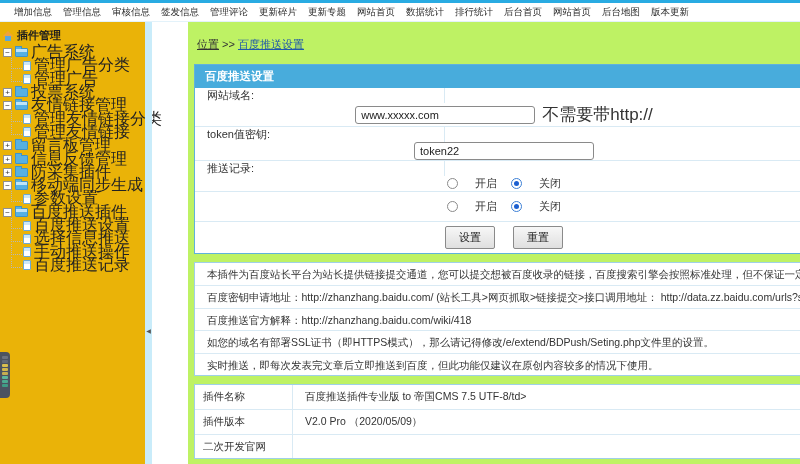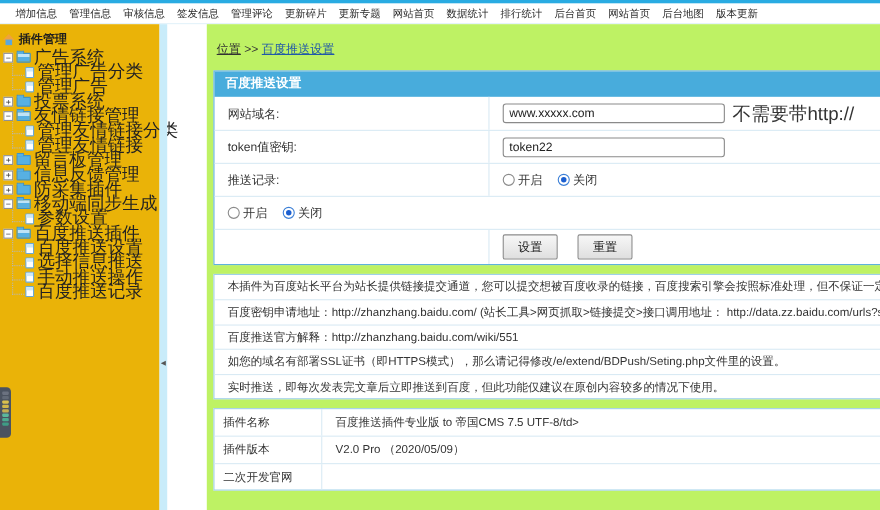--- a/index.html
+++ b/index.html
@@ -53,30 +53,30 @@
   .equalizer i:nth-child(8){background:#3f9c85;}
   
   .main{position:absolute;left:152px;top:22px;right:0;bottom:0;background:#bef264;padding-left:6px;margin-left:36px;}
   .breadcrumb{margin:15px 0 0 3px;font-size:11px;color:#333;}
   .breadcrumb a{color:#333;text-decoration:underline;cursor:pointer;}
   .breadcrumb a.current{color:var(--link);}
   .panel{border:1px solid var(--panel2-border);margin-right:-2px;background:#fff;}
   .panel.form-panel{border-color:var(--panel1-border);margin-top:12px;}
   .panel-head{height:23px;background:var(--header-bar);color:#fff;font-size:11.5px;
     font-weight:bold;line-height:23px;padding-left:10px;}
-  .f-row{display:flex;min-height:30px;align-items:center;}
+  .f-row{display:flex;min-height:30px;align-items:center;flex-direction:column;}
   .f-row + .f-row{border-top:1px solid var(--divider);}
   .f-label{width:250px;align-self:stretch;display:flex;align-items:center;
     padding-left:12px;font-size:11px;color:#333;border-right:1px solid var(--divider);flex:none;}
   .f-value{display:flex;align-items:center;padding-left:12px;font-size:11px;color:#333;flex:1;min-width:0;}
-  .f-value input[type=text]{width:202px;height:18px;border:1px solid #8a8a8a;border-radius:3px;
+  .f-value input[type=text]{width:180px;height:18px;border:1px solid #8a8a8a;border-radius:3px;
     font-size:11px;padding:0 5px;color:#222;font-family:"Liberation Sans","DejaVu Sans",sans-serif;}
   .hint{margin-left:7px;font-size:17px;color:#333;white-space:nowrap;}
   .radio-group{display:flex;align-items:center;gap:14px;}
-  .radio-opt{display:flex;align-items:center;gap:3px;cursor:pointer;}
+  .radio-opt{display:flex;align-items:center;gap:17px;cursor:pointer;}
   .radio{width:11px;height:11px;border:1px solid #8b8b8b;border-radius:50%;background:#fff;
     position:relative;flex:none;}
   .radio.checked{border-color:#3c7fd6;}
   .radio.checked::after{content:'';position:absolute;left:2px;top:2px;right:2px;bottom:2px;
     background:var(--radio);border-radius:50%;}
   .btn{font-size:11px;color:#222;background:linear-gradient(to bottom,#f7f7f7,#dfdfdf);
     border:1px solid #8a8a8a;border-radius:2px;padding:3px 13px;cursor:pointer;
     font-family:"Liberation Sans","DejaVu Sans",sans-serif;}
   .btn + .btn{margin-left:18px;}
   .btn-row{min-height:32px;}
@@ -285,21 +285,21 @@
       <div class="f-value">
         <button class="btn">设置</button>
         <button class="btn">重置</button>
       </div>
     </div>
   </div>
 
   <div class="panel info-panel">
     <div class="info-row">本插件为百度站长平台为站长提供链接提交通道，您可以提交想被百度收录的链接，百度搜索引擎会按照标准处理，但不保证一定能够收录您提交的链接。</div>
     <div class="info-row">百度密钥申请地址：http://zhanzhang.baidu.com/ (站长工具&gt;网页抓取&gt;链接提交&gt;接口调用地址：  http://data.zz.baidu.com/urls?site=www.xxxx.com&amp;token=toke</div>
-    <div class="info-row">百度推送官方解释：http://zhanzhang.baidu.com/wiki/551</div>
+    <div class="info-row">百度推送官方解释：http://zhanzhang.baidu.com/wiki/418</div>
     <div class="info-row">如您的域名有部署SSL证书（即HTTPS模式），那么请记得修改/e/extend/BDPush/Seting.php文件里的设置。</div>
     <div class="info-row">实时推送，即每次发表完文章后立即推送到百度，但此功能仅建议在原创内容较多的情况下使用。</div>
   </div>
 
   <div class="panel plug-panel">
     <div class="p-row">
       <div class="p-label">插件名称</div>
       <div class="p-value">百度推送插件专业版 to 帝国CMS 7.5 UTF-8/td&gt;</div>
     </div>
     <div class="p-row">

